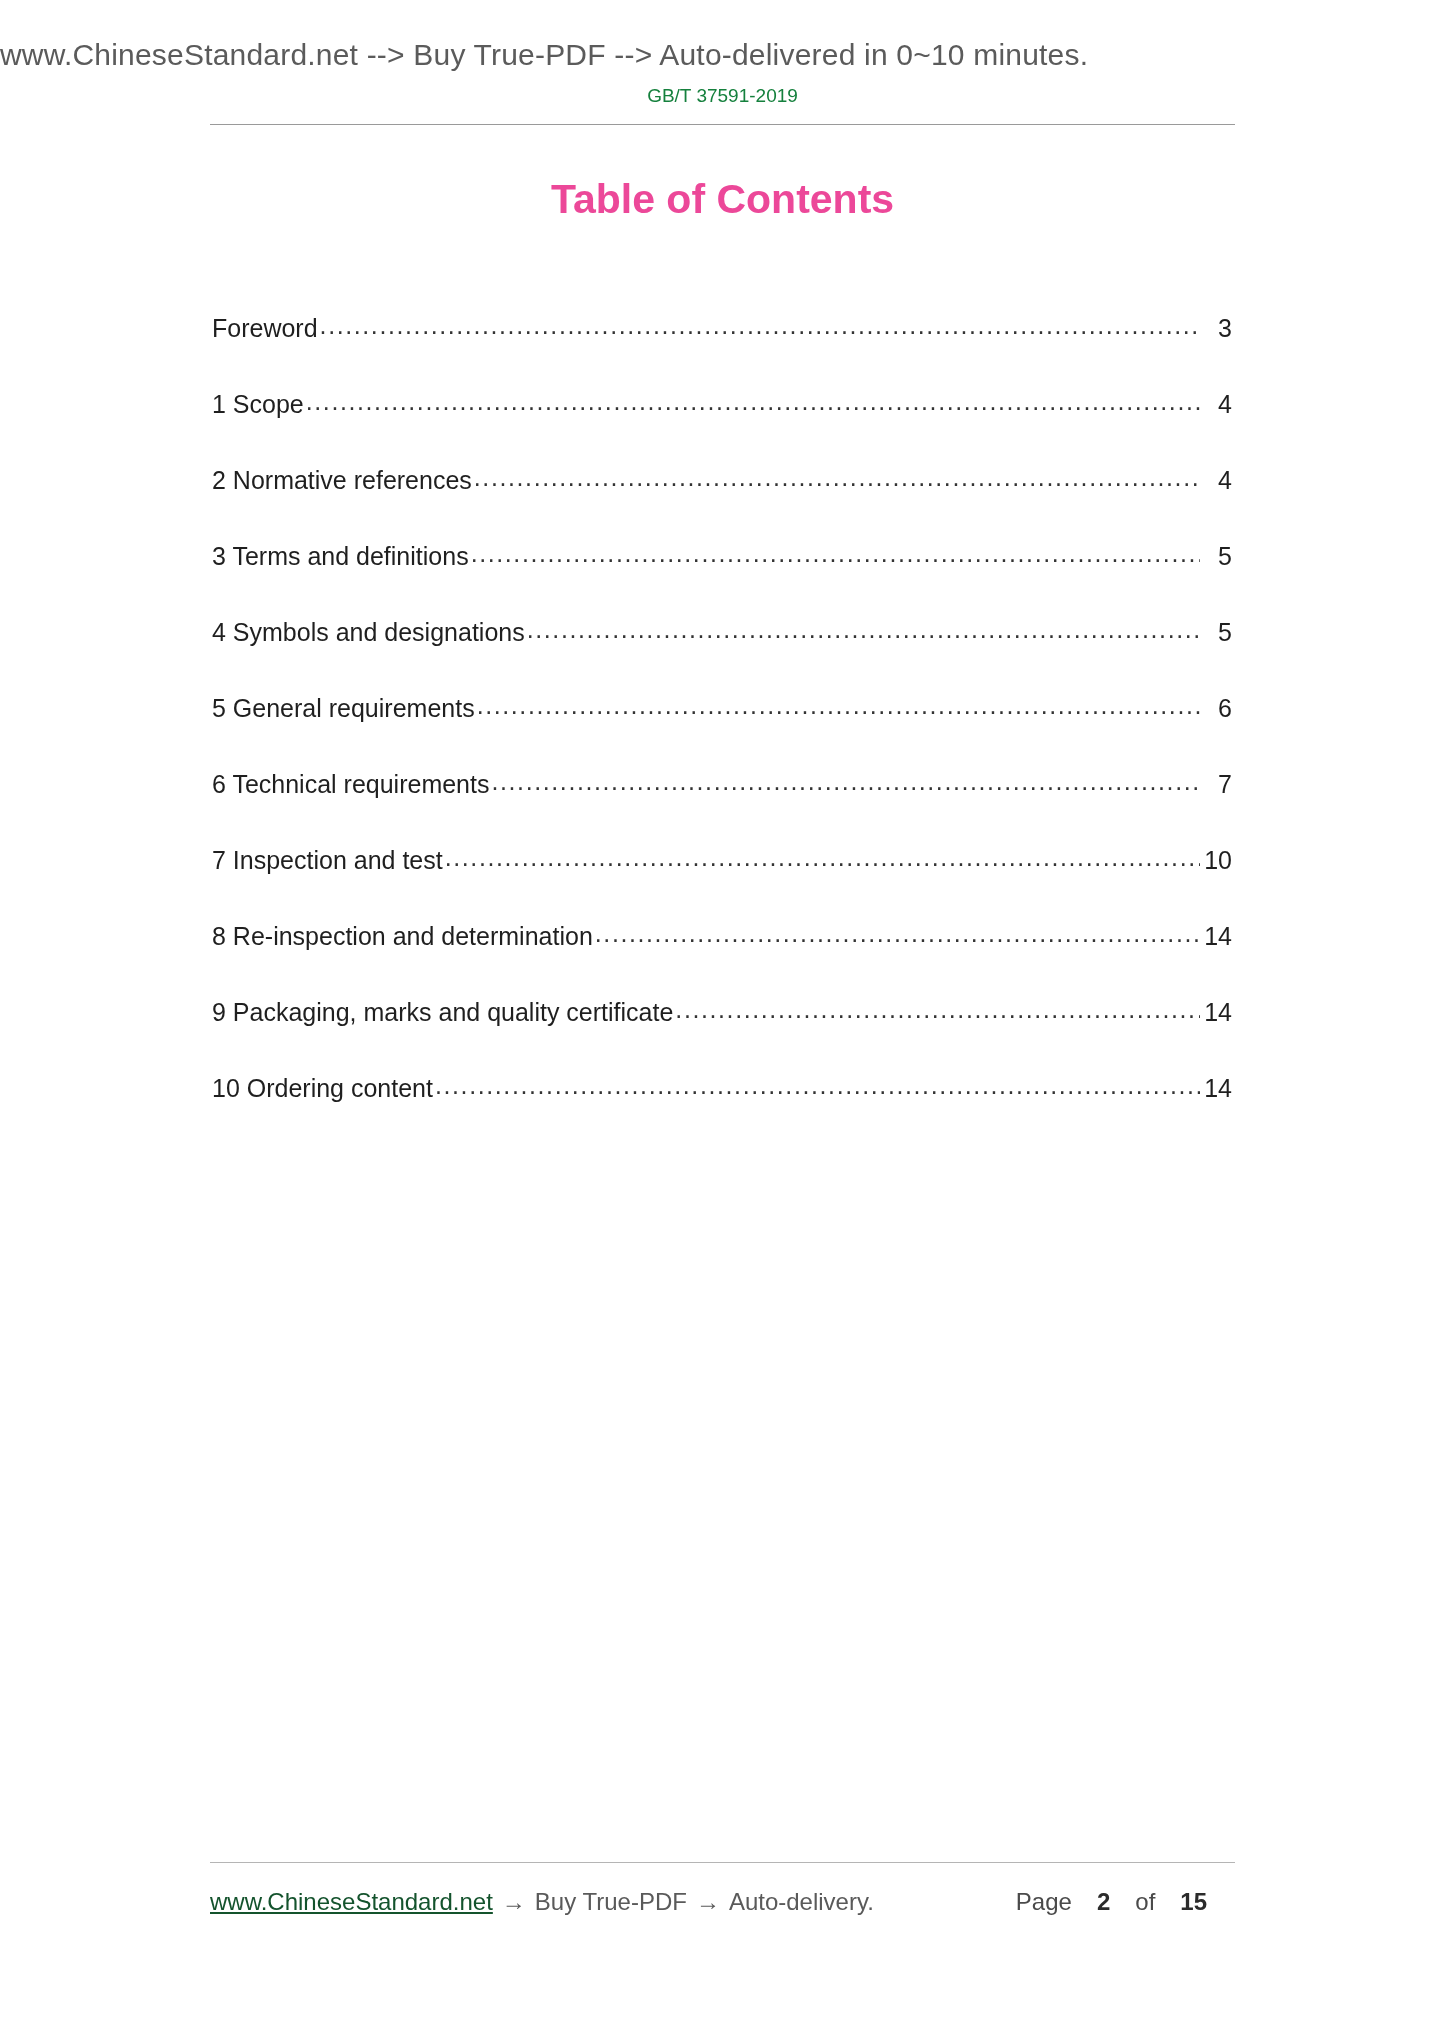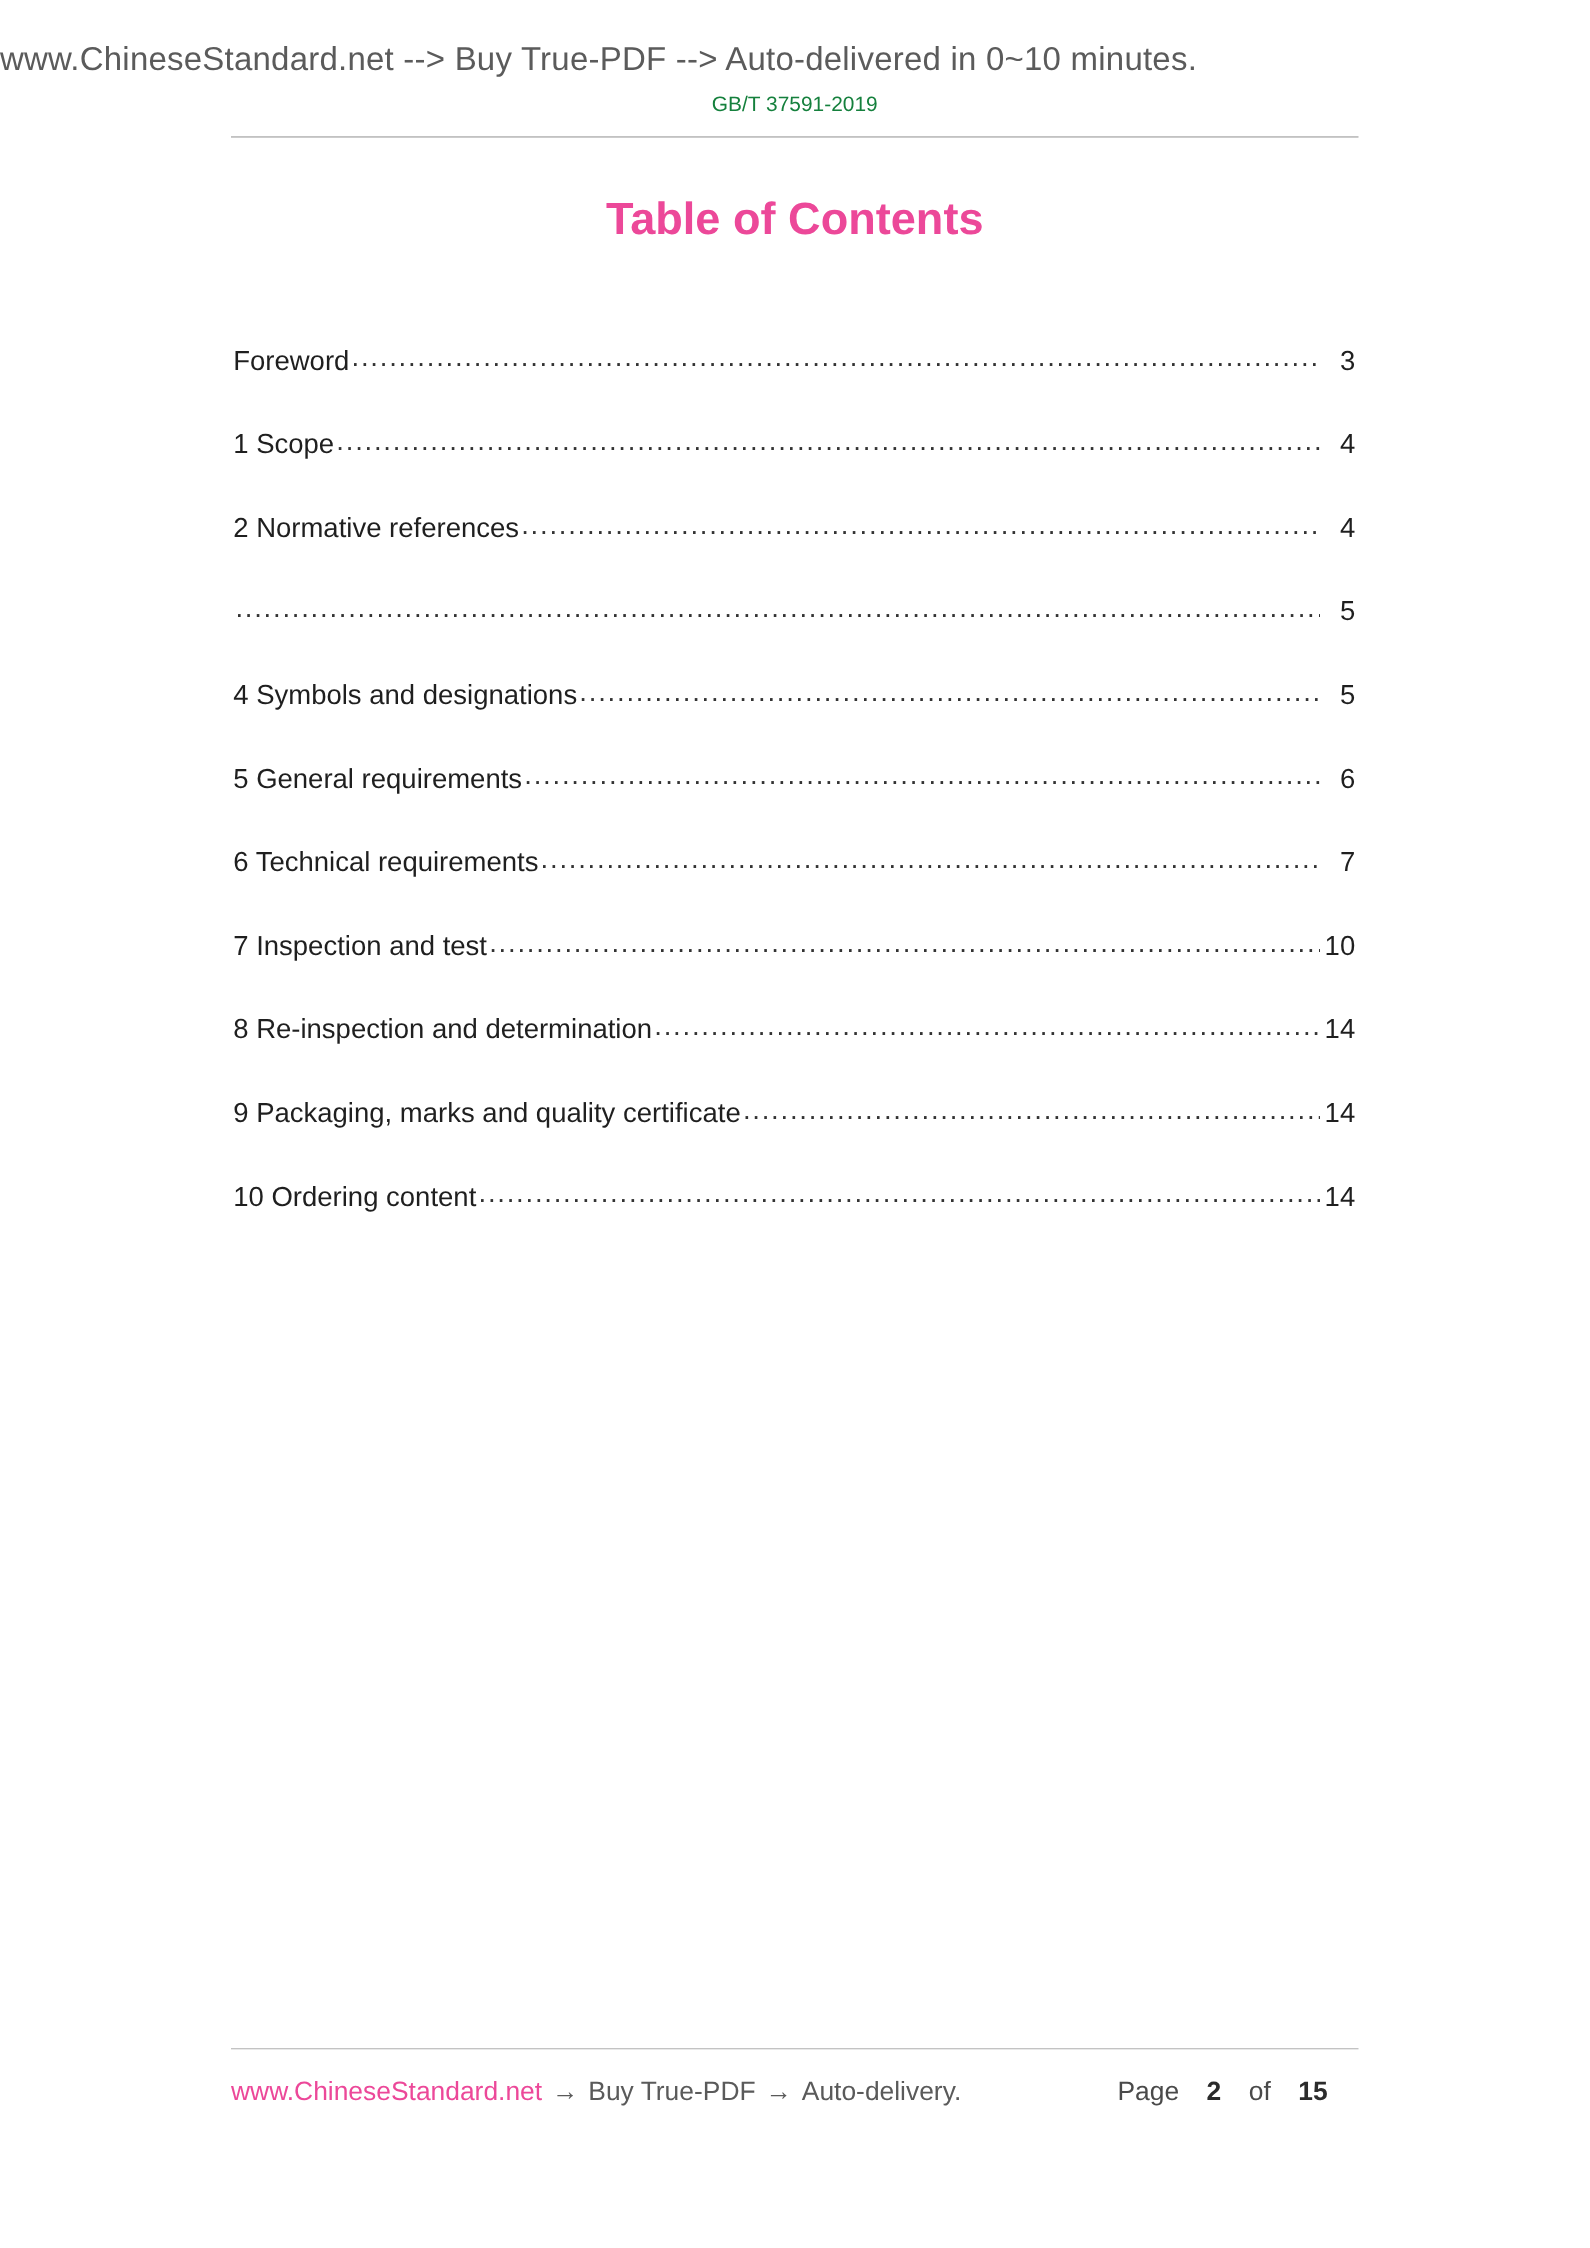--- a/index.html
+++ b/index.html
@@ -103,21 +103,22 @@
     color: #5a5a5a;
     display: flex;
     align-items: baseline;
   }
   .footer-left {
     display: flex;
     align-items: baseline;
     gap: 9px;
   }
   .footer-site {
-    color: #ec4899;
+    text-decoration: underline;
+    color: #14532d;
   }
   .arrow {
     color: #5a5a5a;
     font-size: 24px;
   }
   .footer-right {
     margin-left: auto;
     display: flex;
     align-items: baseline;
     gap: 25px;
@@ -154,20 +155,21 @@
       <span class="toc-page">4</span>
     </div>
 
     <div class="toc-row">
       <span class="toc-label">2 Normative references</span>
       <span class="toc-dots">...........................................................................................................................</span>
       <span class="toc-page">4</span>
     </div>
 
     <div class="toc-row">
+      <span class="toc-label">3 Terms and definitions</span>
       <span class="toc-dots">...........................................................................................................................</span>
       <span class="toc-page">5</span>
     </div>
 
     <div class="toc-row">
       <span class="toc-label">4 Symbols and designations</span>
       <span class="toc-dots">...........................................................................................................................</span>
       <span class="toc-page">5</span>
     </div>
 

